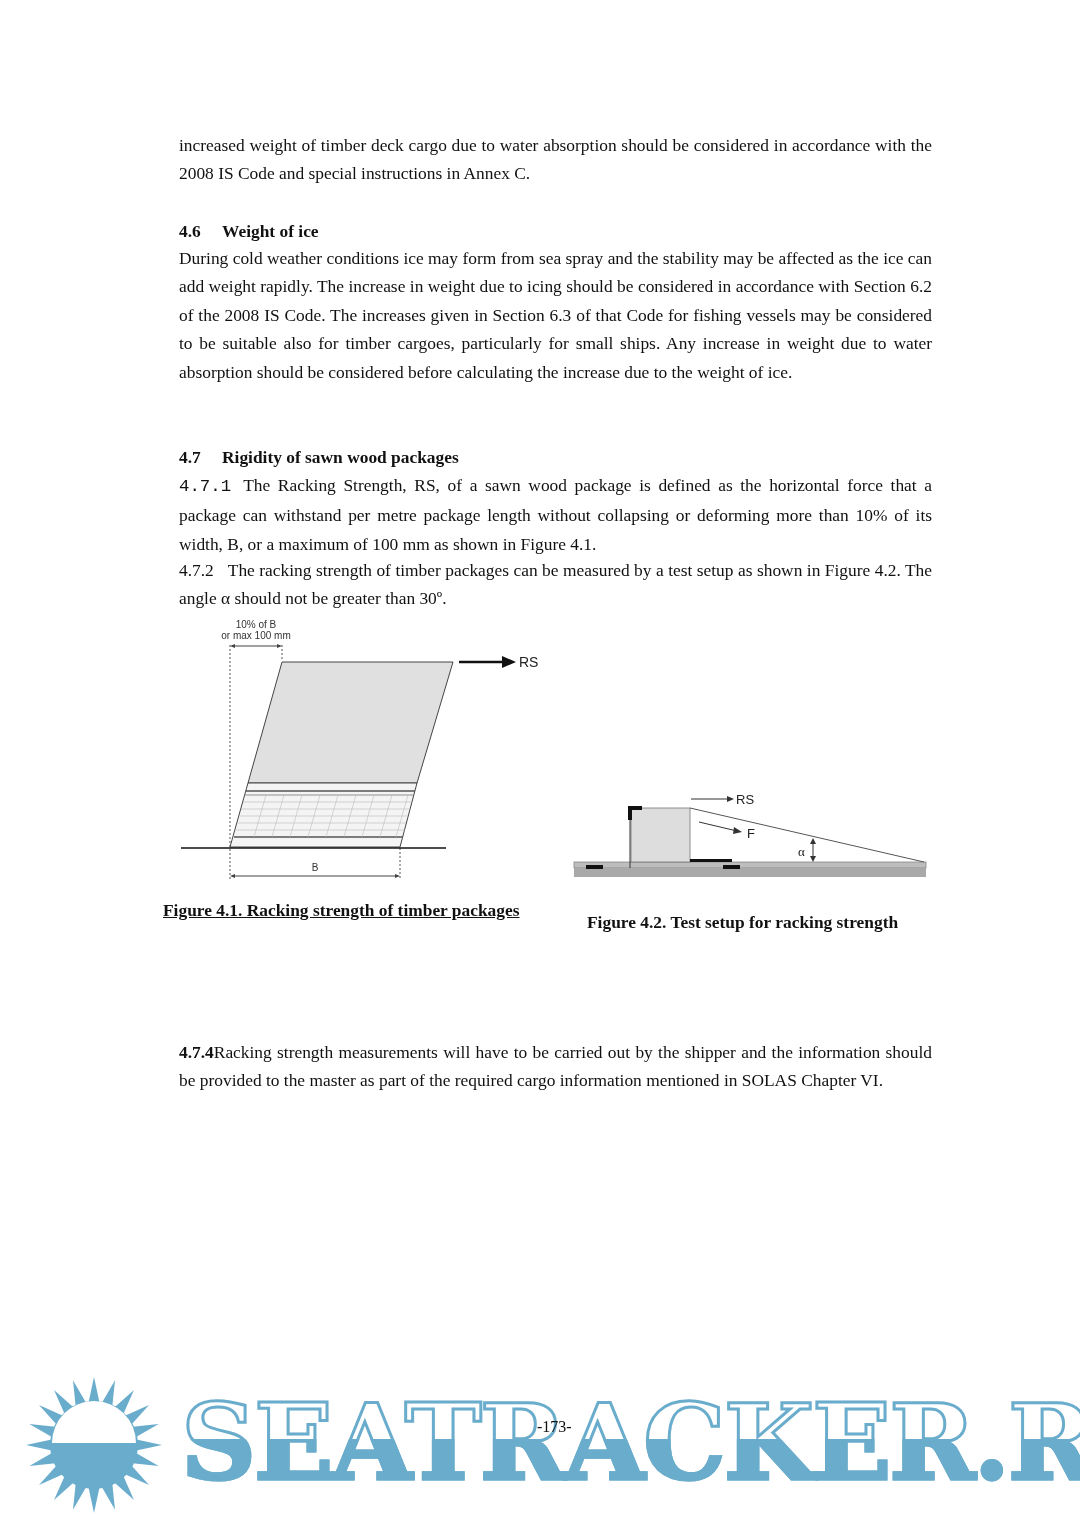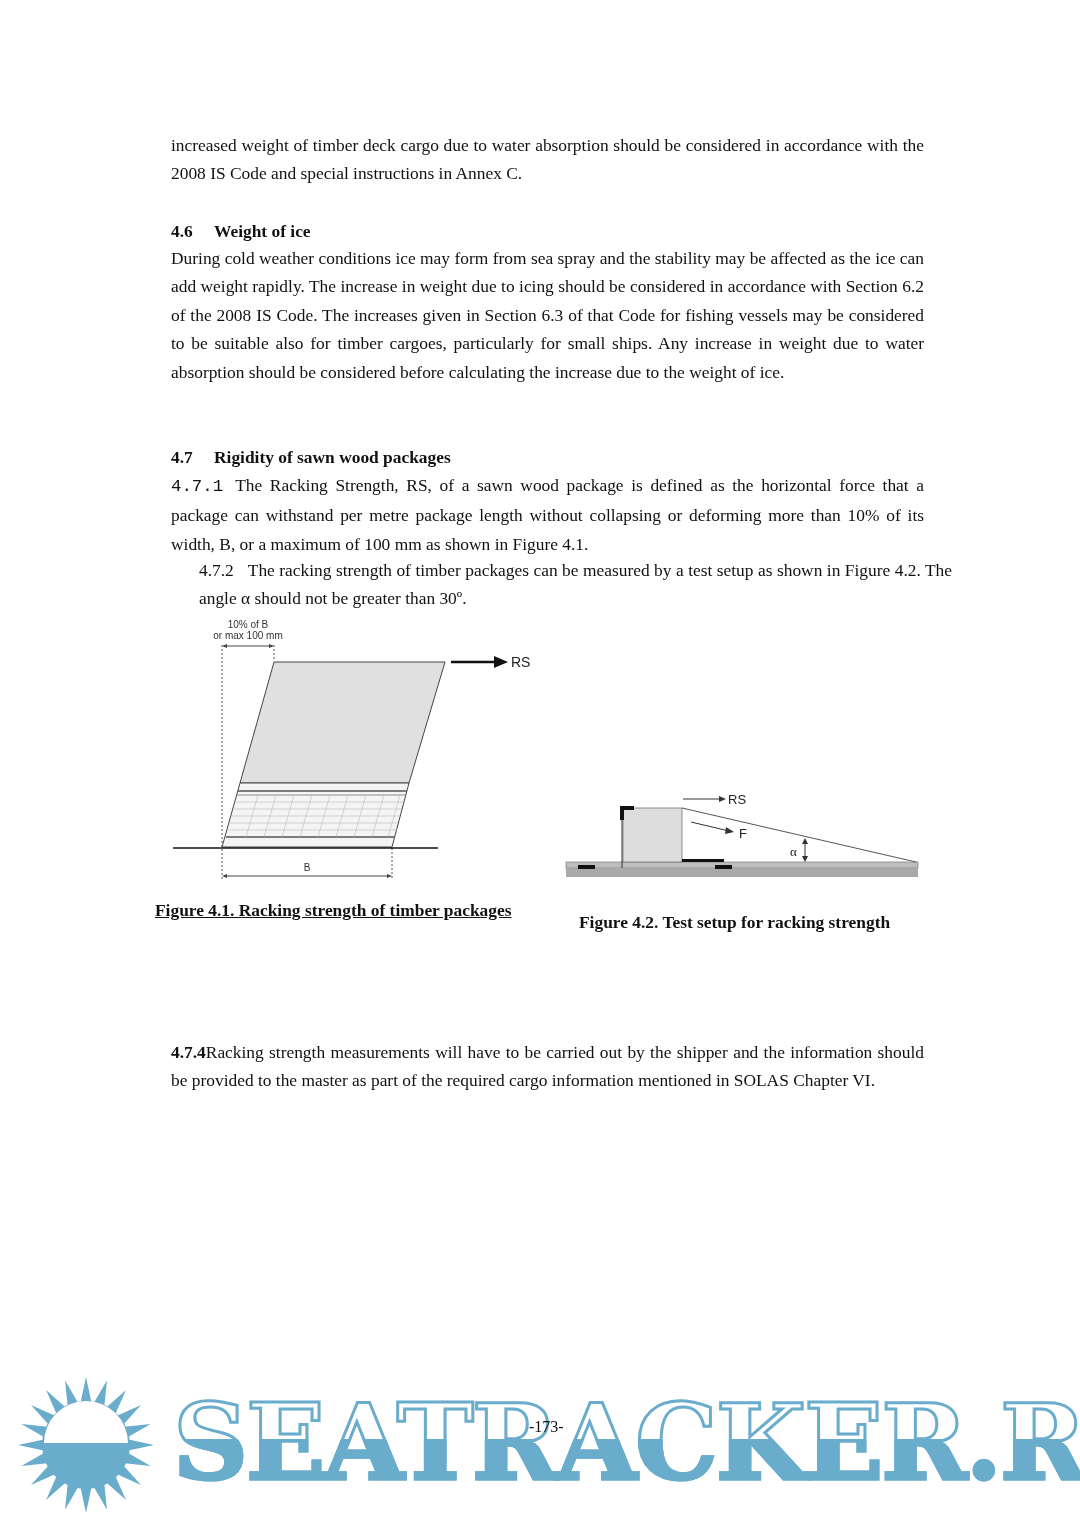--- a/index.html
+++ b/index.html
@@ -1,17 +1,17 @@
 <!DOCTYPE html>
 <html><head>
 <meta charset="utf-8">
 <style>
   html, body { margin: 0; padding: 0; background: #ffffff; }
   body { width: 1080px; height: 1527px; position: relative; overflow: hidden; font-family: "Liberation Serif", "DejaVu Serif", serif; color: #111; }
-  .page { position: absolute; left: 8px; top: 0; width: 992px; height: 1527px; }
+  .page { position: absolute; left: 16px; top: 0; width: 992px; height: 1527px; }
   .p { position: absolute; left: 163px; width: 753px; font-size: 17.4px; line-height: 28.4px; text-align: justify; margin: 0; }
   .h { position: absolute; left: 163px; font-size: 17.4px; font-weight: bold; line-height: 28px; margin: 0; }
   .h .hnum { display: inline-block; width: 43px; }
   .cap { position: absolute; font-size: 17.4px; font-weight: bold; line-height: 24px; white-space: nowrap; }
   .fig { position: absolute; }
   .pagenum { position: absolute; left: 521px; top: 1418px; font-size: 16px; z-index: 3; }
   .wm { position: absolute; left: 0; top: 1370px; width: 1080px; height: 150px; z-index: 2; }
   .wm-text { position: absolute; left: 165px; top: 1388px; font-family: "DejaVu Serif", serif; font-weight: bold; font-size: 104px; line-height: 110px; letter-spacing: -2px; color: #6aaccc; z-index: 2; white-space: nowrap;
     background: linear-gradient(to bottom, #ffffff 0%, #ffffff 46%, #6aaccc 46%, #6aaccc 100%);
     -webkit-background-clip: text; background-clip: text; -webkit-text-fill-color: transparent;
@@ -29,21 +29,21 @@
   </div>
   <p class="p" style="top:244px;">During cold weather conditions ice may form from sea spray and the stability may be affected as the ice can add weight rapidly. The increase in weight due to icing should be considered in accordance with Section 6.2 of the 2008 IS Code. The increases given in Section 6.3 of that Code for fishing vessels may be considered to be suitable also for timber cargoes, particularly for small ships. Any increase in weight due to water absorption should be considered before calculating the increase due to the weight of ice.</p>
 
   <div class="h" style="top:443px;">
     <span class="hnum">4.7</span><span>Rigidity of sawn wood packages</span>
   </div>
 
   <p class="p" style="top:471px;">
     <span style="margin-right:12px;font-family:Liberation Mono, monospace;">4.7.1</span><span>The Racking Strength, RS, of a sawn wood package is defined as the horizontal force that a package can withstand per metre package length without collapsing or deforming more than 10% of its width, B, or a maximum of 100 mm as shown in Figure 4.1.</span>
   </p>
-  <p class="p" style="top:556px;margin-left:28px;">
+  <p class="p" style="top:556px;">
     <span style="margin-right:14px;">4.7.2</span><span>The racking strength of timber packages can be measured by a test setup as shown in Figure 4.2. The angle α should not be greater than 30º.</span>
   </p>
 
   <svg class="fig" style="left:160px; top:615px;" width="380" height="270" viewBox="0 0 380 270">
 
     <line x1="54" y1="30" x2="54" y2="265" stroke="#555" stroke-width="1" stroke-dasharray="2,2"></line>
     <line x1="106" y1="30" x2="106" y2="45" stroke="#555" stroke-width="1" stroke-dasharray="2,2"></line>
     <line x1="224" y1="225" x2="224" y2="265" stroke="#555" stroke-width="1" stroke-dasharray="2,2"></line>
 
     <line x1="56" y1="31" x2="104" y2="31" stroke="#444" stroke-width="1"></line>

